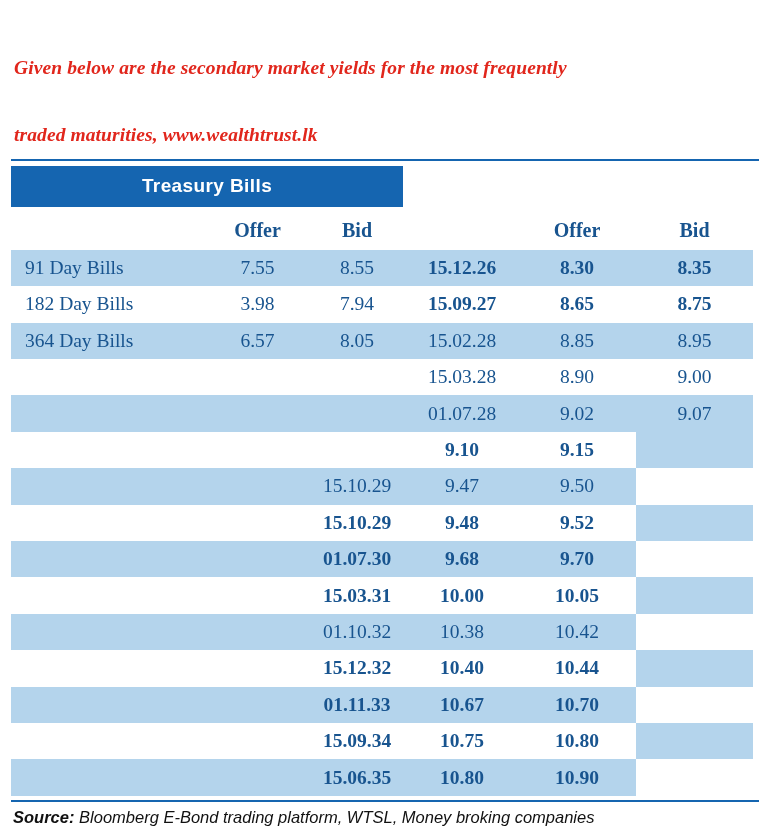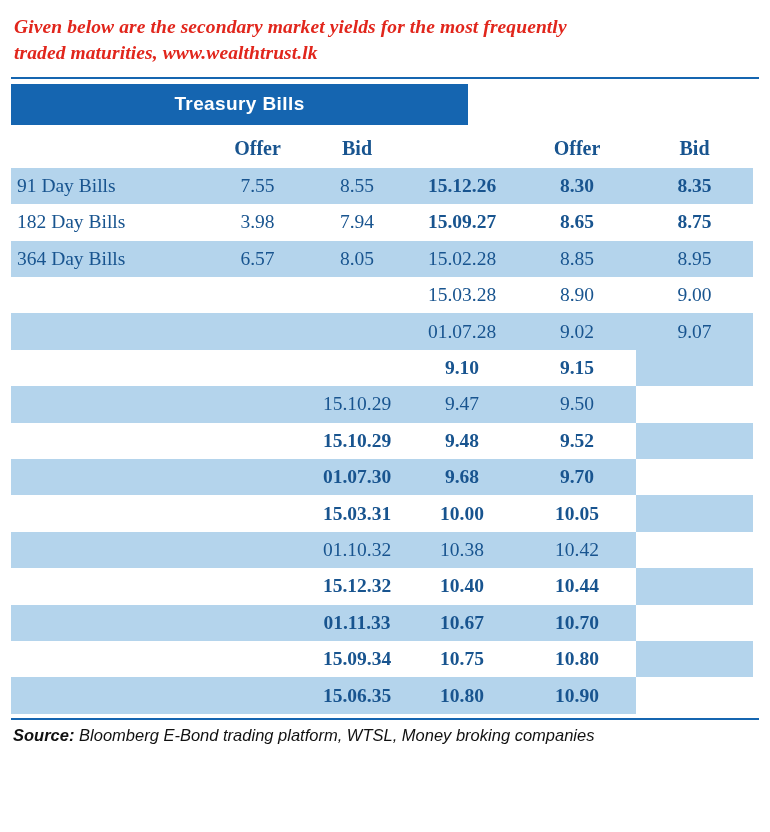--- a/index.html
+++ b/index.html
@@ -27,20 +27,21 @@
     font-family: "Liberation Serif", serif;
     font-style: italic;
     font-weight: bold;
     font-size: 19.5px;
     line-height: 1.33;
     letter-spacing: 0.1px;
   }
   .headline .line {
     display: block;
     white-space: nowrap;
+    margin-top: 41px;
   }
 
   
   .table-wrap {
     margin: 11px 11px 0 11px;
     border-top: 2px solid #1565b0;
     border-bottom: 2px solid #1565b0;
     padding-top: 5px;
     padding-bottom: 4px;
   }
@@ -55,21 +56,21 @@
     background: #1565b0;
     color: #ffffff;
     font-family: "Liberation Sans", sans-serif;
     font-weight: bold;
     font-size: 19px;
     letter-spacing: 0.4px;
     text-align: center;
     padding: 9px 0 10px 0;
     box-sizing: border-box;
   }
-  .title-bills { width: 457px; }
+  .title-bills { width: 392px; }
   .title-bonds { flex: 1 1 auto; }
 
   
   .grid {
     display: grid;
     grid-template-columns: 196px 101px 98px 112px 118px 117px;
     font-family: "Liberation Serif", serif;
     color: #18548f;
     text-align: center;
   }
@@ -88,21 +89,21 @@
     color: #18548f;
   }
   .sub-head.blank { }
   .txt-left { justify-content: flex-start; padding-left: 6px; }
   .txt-center { justify-content: center; }
   .band { background: #b4d4ec; }
   .plain { background: #ffffff; }
   .bold { font-weight: bold; }
 
   
-  .bill-label { padding-left: 6px; }
+  .bill-label { padding-left: 14px; }
 
   
   .source {
     margin: 6px 13px 17px 13px;
     font-family: "Liberation Sans", sans-serif;
     font-style: italic;
     font-size: 16.5px;
     color: #111111;
     white-space: nowrap;
   }

